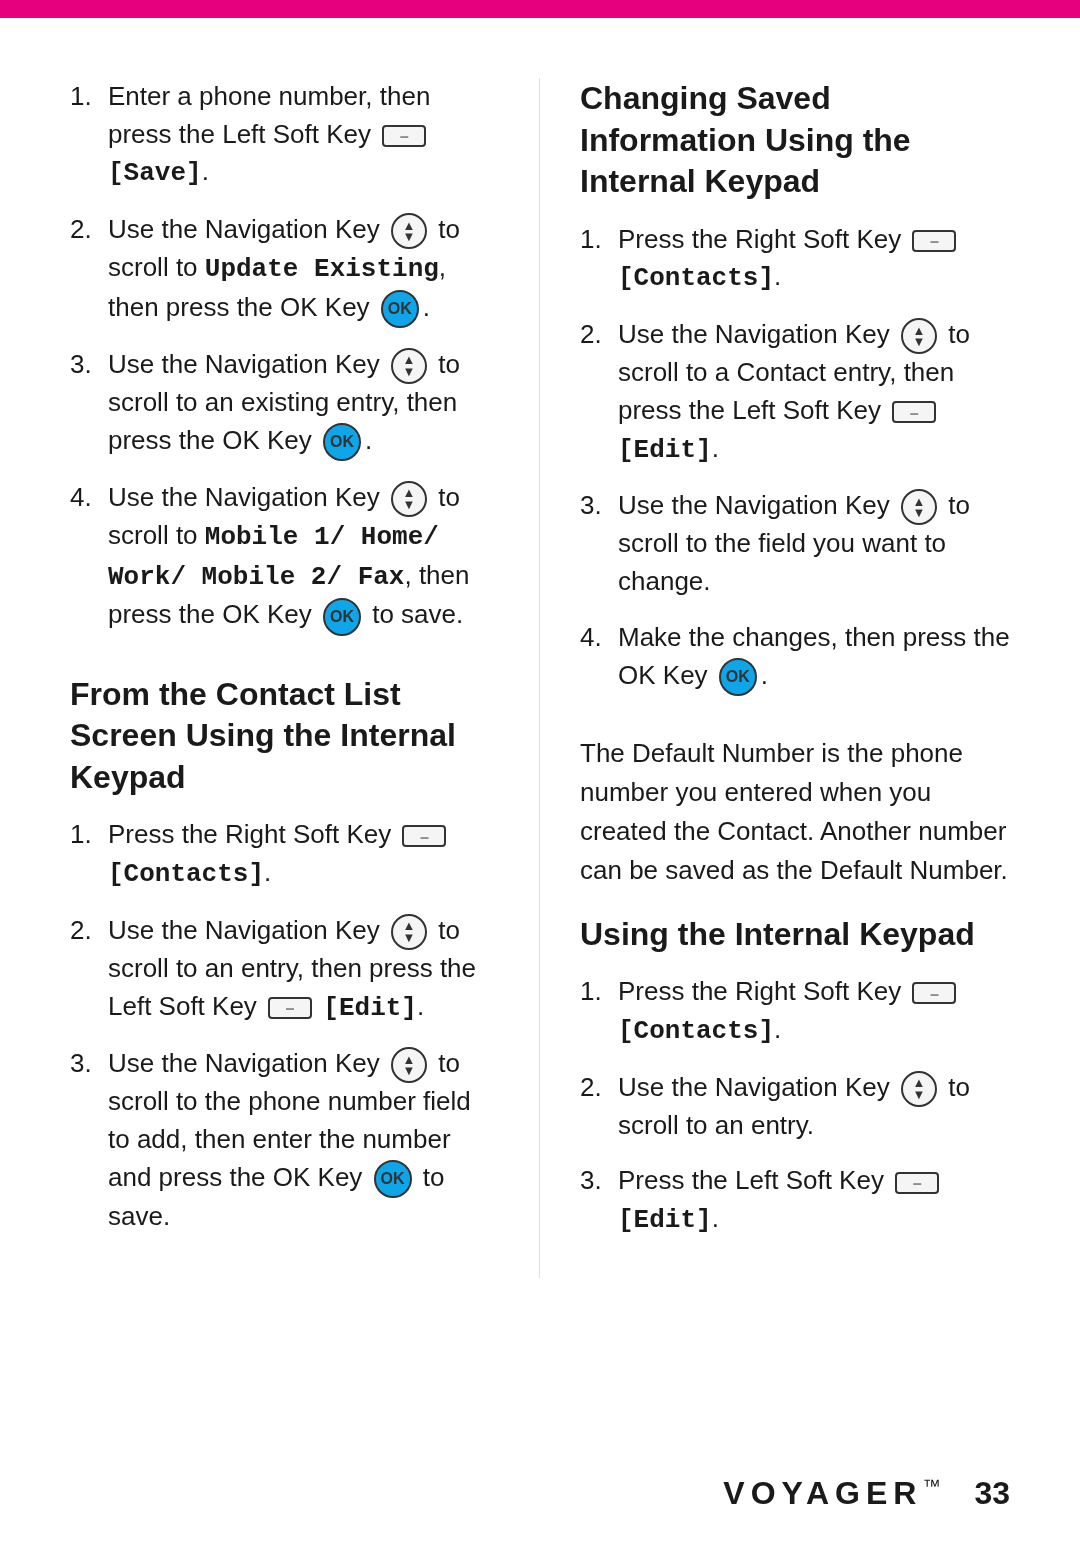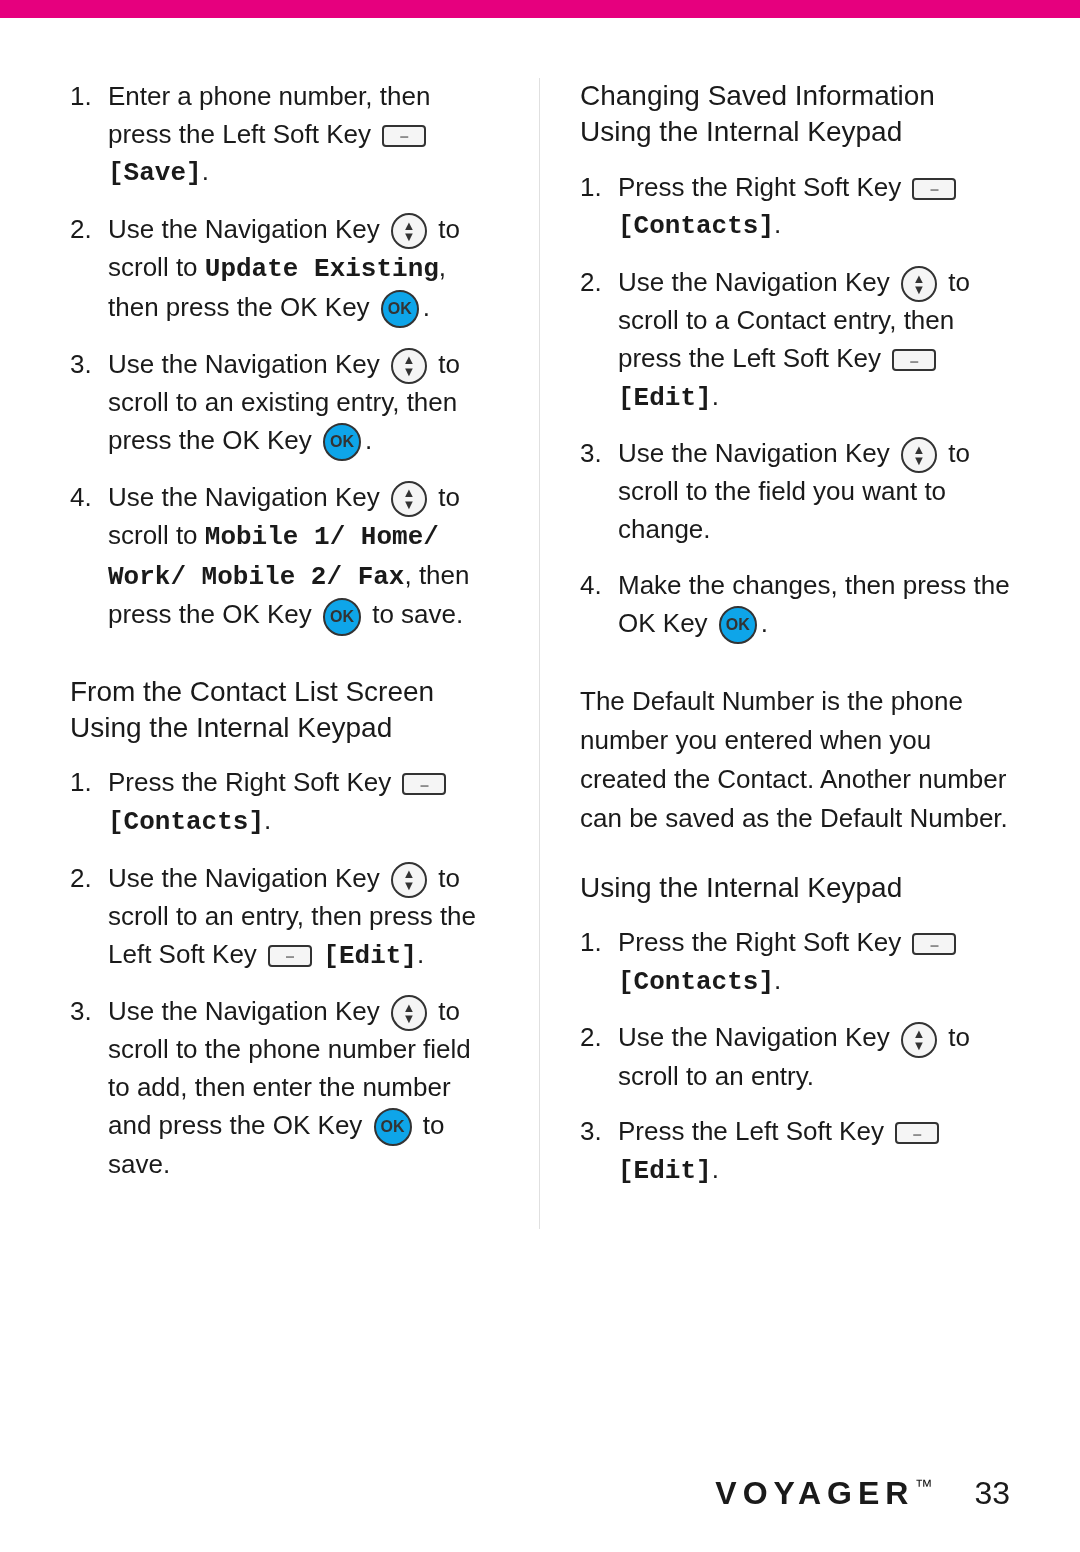--- a/index.html
+++ b/index.html
@@ -31,22 +31,22 @@
       padding-left: 40px;
     }
     .section-title {
       color: #e6007e;
       font-size: 38px;
       font-weight: 800;
       line-height: 1.2;
       margin-bottom: 28px;
     }
     .subsection-title {
-      font-size: 28px;
-      font-weight: 400;
+      font-size: 32px;
+      font-weight: 700;
       color: #1a1a1a;
       margin-bottom: 18px;
       line-height: 1.3;
     }
     .ordered-list {
       list-style: none;
       margin-bottom: 30px;
       padding-left: 0;
     }
     .ordered-list li {
@@ -122,21 +122,21 @@
       background: #0ea5e9;
       font-size: 16px;
       font-weight: 700;
       vertical-align: middle;
       margin: 0 4px;
       color: #333;
     }
     .description-text {
       font-size: 26px;
       line-height: 1.5;
-      margin-bottom: 32px;
+      margin-bottom: 24px;
       color: #1a1a1a;
     }
     .footer {
       position: absolute;
       bottom: 40px;
       left: 0;
       right: 0;
       display: flex;
       justify-content: flex-end;
       padding: 0 70px;
@@ -153,23 +153,23 @@
       color: #1a1a1a;
       text-transform: uppercase;
     }
     .brand-tm {
       font-size: 18px;
       vertical-align: super;
       font-weight: 400;
     }
     .page-number {
       font-size: 32px;
-      font-weight: 400;
-      color: #1a1a1a;
-      margin-left: 24px;
+      font-weight: 700;
+      color: #1a1a1a;
+      margin-left: 16px;
     }
     .section-spacer {
       margin-bottom: 38px;
     }
   </style>
 </head>
 <body>
 
 <div class="top-bar"></div>
 

